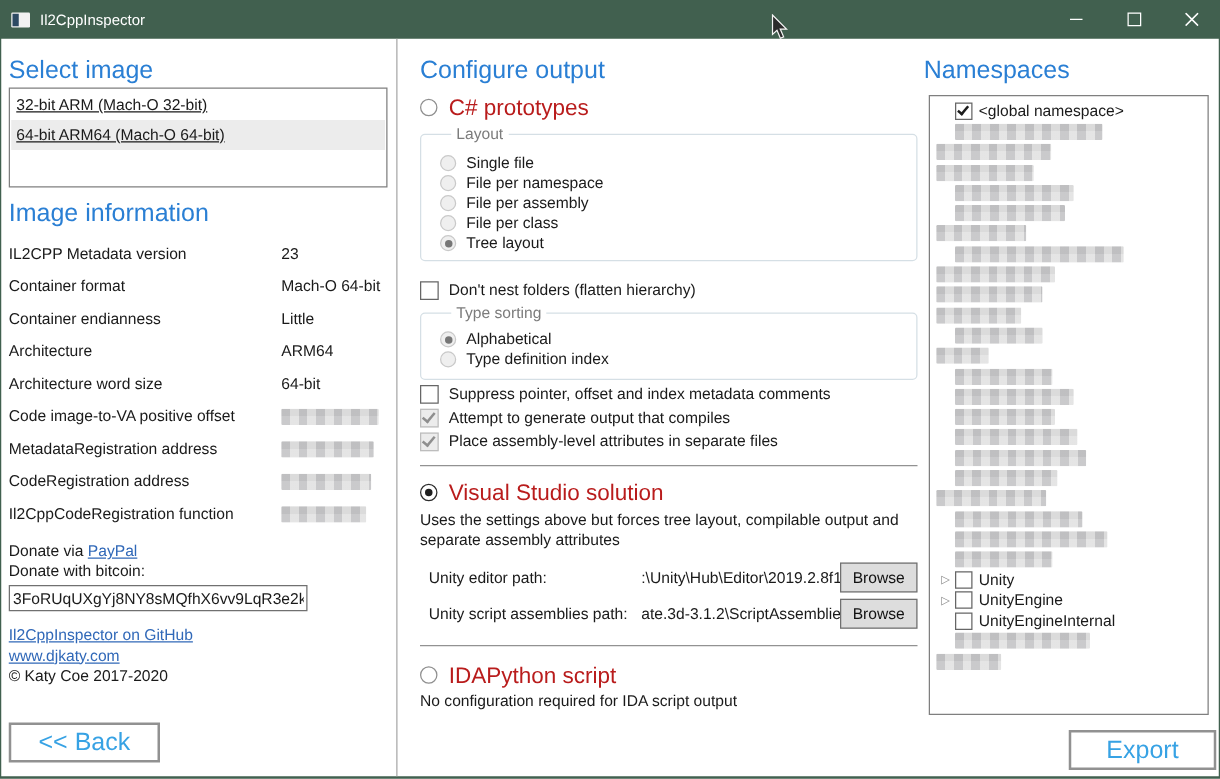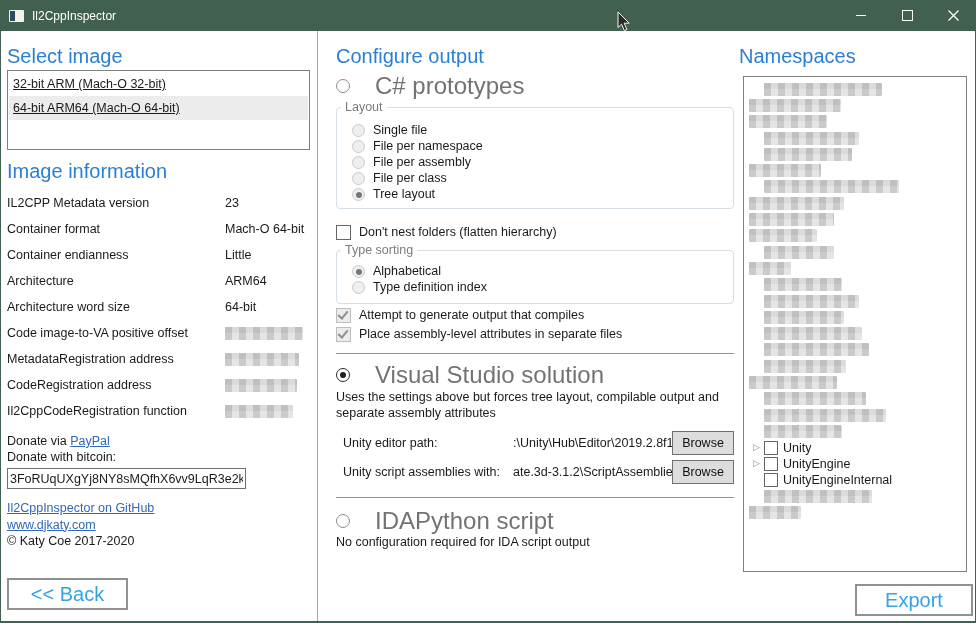--- a/index.html
+++ b/index.html
@@ -34,28 +34,28 @@
   .donate{margin-top:10px;line-height:15.5px;width:298px;}
   .link{color:#3068b8;text-decoration:underline;cursor:pointer;}
   .btc-input{display:block;margin-top:3px;width:233px;height:17px;border:1px solid #707070;font-family:"Liberation Sans",sans-serif;font-size:12.5px;color:#1a1a1a;padding:1px 2px;}
   .links{margin-top:11px;line-height:16.5px;}
   .big-btn{position:absolute;display:flex;align-items:center;justify-content:center;background:#fff;border:2px solid #919191;color:#37a2e4;font-size:20px;cursor:pointer;}
   .back-btn{left:0;top:547px;width:117px;height:28px;}
   .export-btn{right:0;top:553px;width:114px;height:28px;}
 
   
   .opt-row{display:flex;align-items:center;}
-  .opt-label{font-size:24px;color:#737373;margin-left:25px;line-height:26px;}
+  .opt-label{font-size:18px;color:#b91c1c;margin-left:9px;line-height:26px;}
   .radio{width:12px;height:12px;border-radius:50%;border:1px solid #8f8f8f;background:#fff;flex:none;display:inline-block;}
   .radio.selected{border-color:#2c2c2c;}
   .radio.selected::after{content:"";display:block;width:6px;height:6px;border-radius:50%;margin:3px;background:#1f1f1f;}
   .radio.disabled{border-color:#c9c9c9;background:#efefef;}
   .radio.disabled.selected::after{background:#767676;}
   .group{position:relative;border:1px solid #d5dfe5;border-radius:4px;}
-  .group-label{position:absolute;top:-8px;left:4px;background:#fff;padding:0 4px;color:#7c7c7c;}
+  .group-label{position:absolute;top:-8px;left:24px;background:#fff;padding:0 4px;color:#7c7c7c;}
   .g-rows{padding:14px 0 6px 15px;}
   .radio-row{display:flex;align-items:center;height:16px;}
   .radio-row .radio{width:11px;height:11px;}
   .radio-row span.lbl{margin-left:8px;}
   .cb{width:13px;height:13px;border:1px solid #666;background:#fff;position:relative;flex:none;display:inline-block;}
   .cb.checked::after{content:"";position:absolute;left:3px;top:0px;width:4px;height:8px;border:solid #1c1c1c;border-width:0 2px 2px 0;transform:rotate(40deg);}
   .cb.disabled{border-color:#bdbdbd;background:#ececec;}
   .cb.checked.disabled::after{border-color:#8f8f8f;}
   .cb-row{display:flex;align-items:center;height:16px;}
   .cb-row span.lbl{margin-left:8px;}
@@ -230,20 +230,24 @@
               <span class="lbl">Alphabetical</span>
             </div>
             <div class="radio-row">
               <span class="radio disabled"></span>
               <span class="lbl">Type definition index</span>
             </div>
           </div>
       </div>
 
       <div class="extra-rows" id="extra-checkboxes">
+          <div class="cb-row suppress-row">
+            <span class="cb"></span>
+            <span class="lbl">Suppress pointer, offset and index metadata comments</span>
+          </div>
           <div class="cb-row">
             <span class="cb checked disabled"></span>
             <span class="lbl">Attempt to generate output that compiles</span>
           </div>
           <div class="cb-row">
             <span class="cb checked disabled"></span>
             <span class="lbl">Place assembly-level attributes in separate files</span>
           </div>
         </div>
 
@@ -254,37 +258,42 @@
         <span class="opt-label">Visual Studio solution</span>
       </div>
       <div class="vs-desc">Uses the settings above but forces tree layout, compilable output and separate assembly attributes</div>
 
       <div class="path-row">
         <span class="path-label">Unity editor path:</span>
         <span class="path-value">:\Unity\Hub\Editor\2019.2.8f1</span>
         <button class="browse-btn">Browse</button>
       </div>
       <div class="path-row path-row2">
-        <span class="path-label">Unity script assemblies with:</span>
+        <span class="path-label">Unity script assemblies path:</span>
         <span class="path-value">ate.3d-3.1.2\ScriptAssemblies</span>
         <button class="browse-btn">Browse</button>
       </div>
 
       <hr class="hsep hsep2">
 
       <div class="opt-row ida-row">
         <span class="radio"></span>
         <span class="opt-label">IDAPython script</span>
       </div>
       <div class="ida-desc">No configuration required for IDA script output</div>
     </div>
 
     <div class="col col-right">
       <div class="h1" style="margin-left:4px;">Namespaces</div>
       <div class="ns-listbox" id="ns-list">
+          <div class="ns-row">
+            <span class="ns-exp"></span>
+            <span class="cb ns-cb checked"></span>
+            <span>&lt;global namespace&gt;</span>
+          </div>
           <div class="ns-row">
             <span class="ns-exp"></span>
             <div class="redacted" style="width: 118px;"></div>
           </div>
           <div class="ns-row">
             <div class="redacted" style="width: 92px;"></div>
           </div>
           <div class="ns-row">
             <div class="redacted" style="width: 78px;"></div>
           </div>

